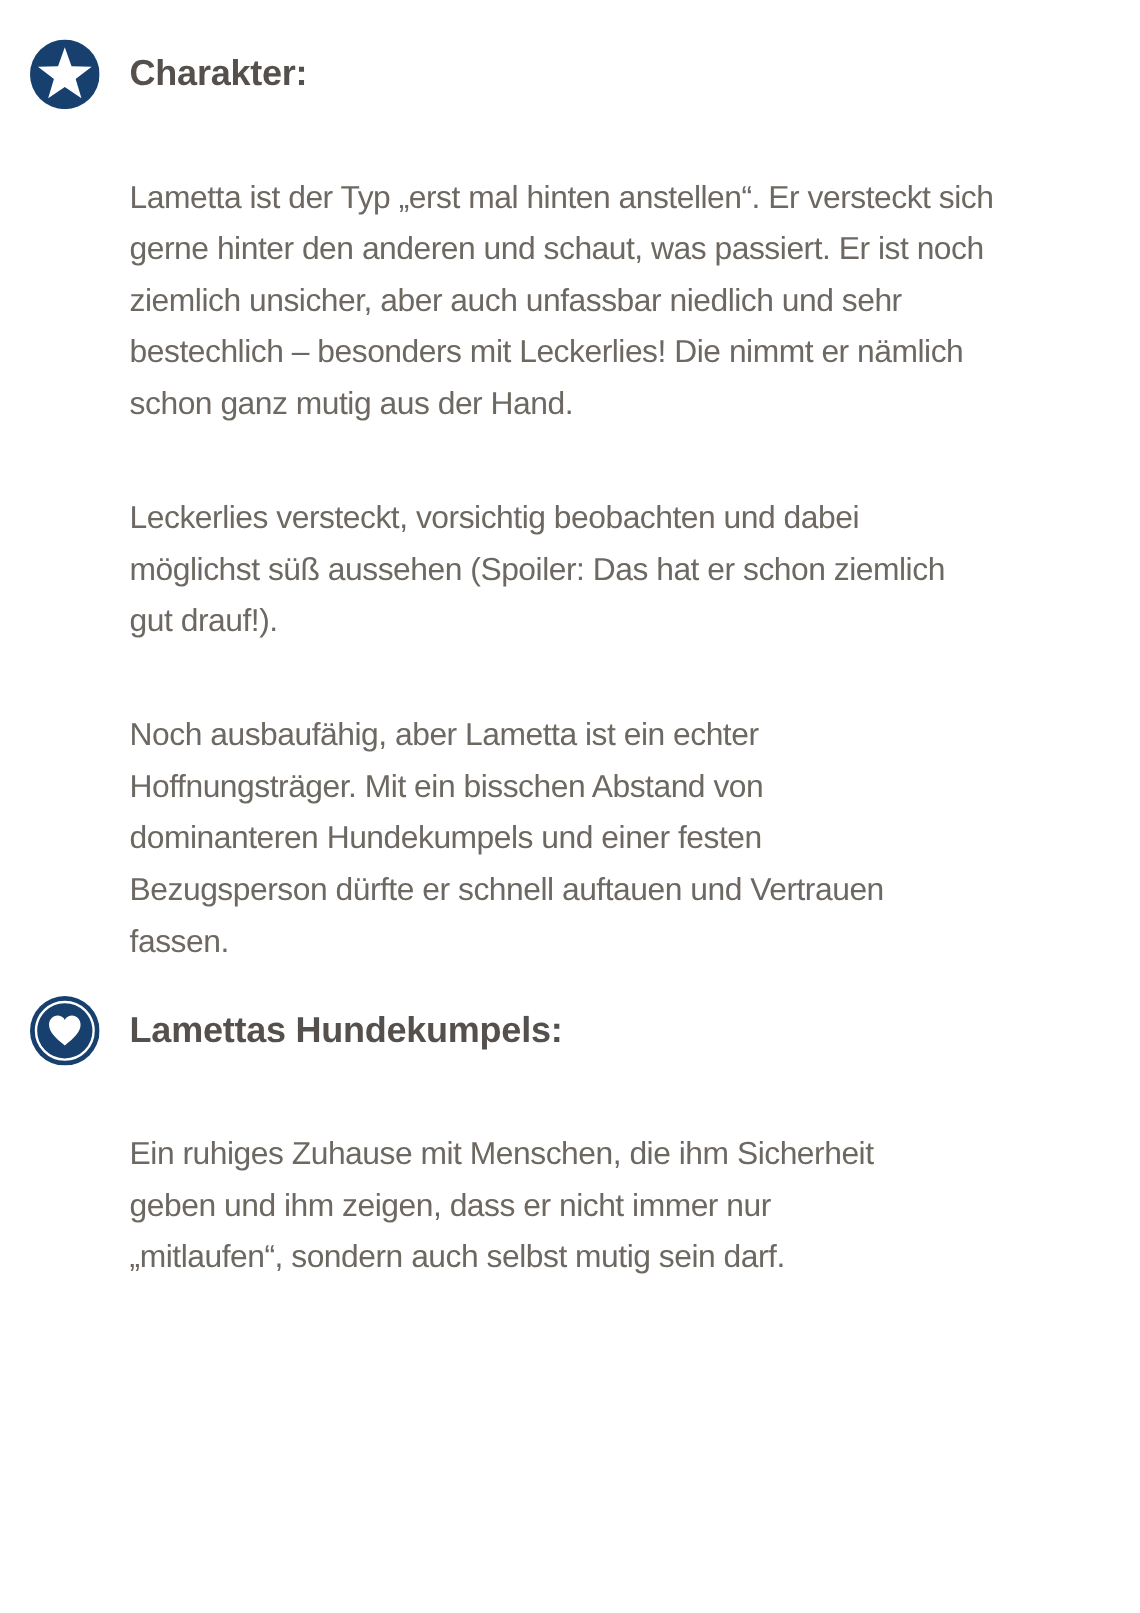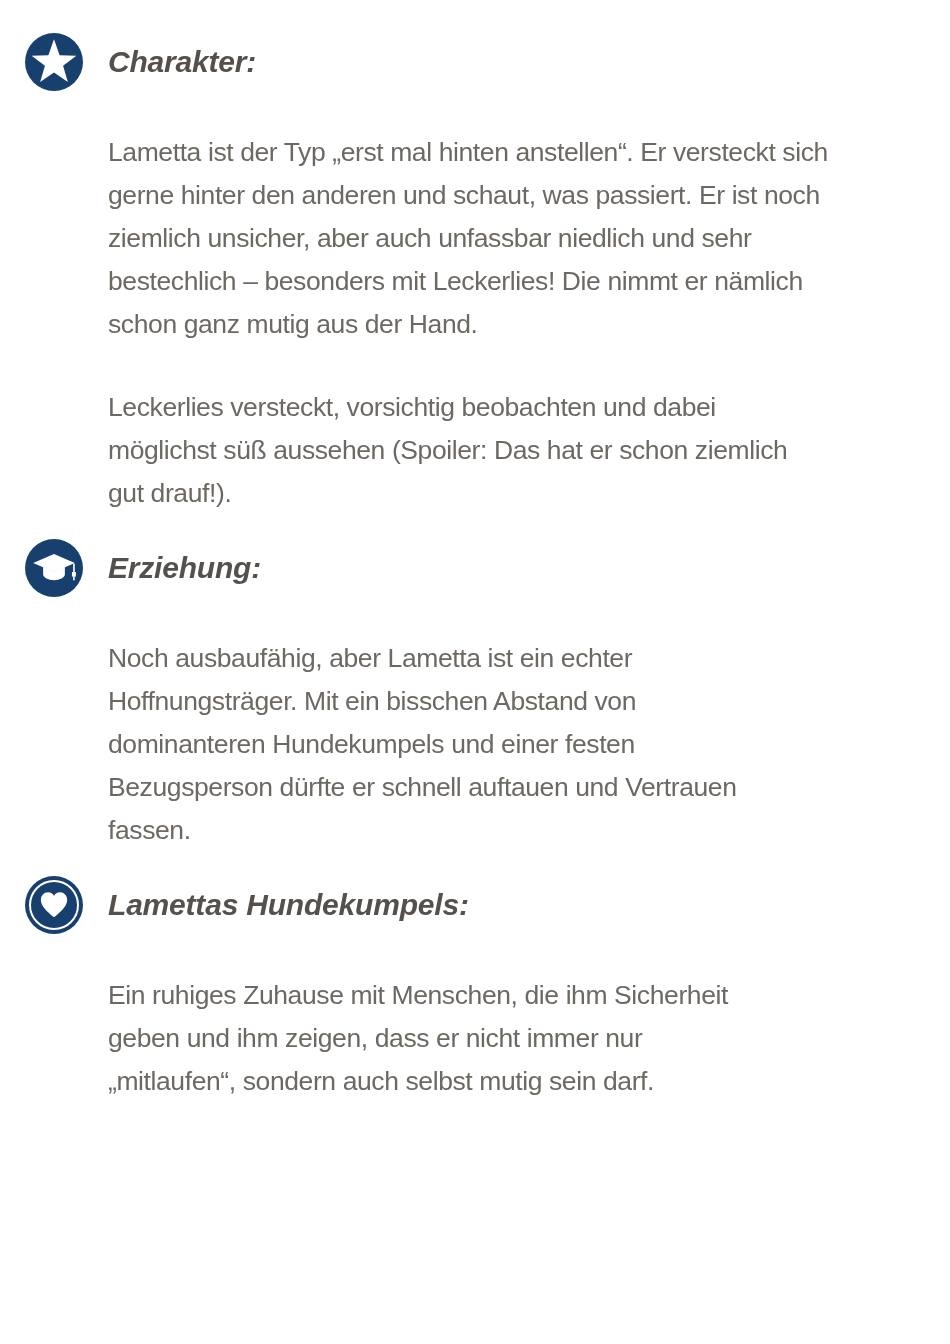--- a/index.html
+++ b/index.html
@@ -29,24 +29,23 @@
     height: 58px;
     flex: 0 0 auto;
     display: block;
   }
   .section-heading {
     margin: 0;
     font-size: 30px;
     font-weight: 700;
     letter-spacing: -0.2px;
     color: #55504b;
-    font-style: italic;
   }
   .section-body {
-    margin: 40px 0 0 83px;
+    margin: 52px 0 0 83px;
     max-width: 812px;
     font-size: 26.5px;
     letter-spacing: -0.4px;
     line-height: 43px;
     color: #6d6862;
     white-space: pre-line;
   }
 </style>
 </head>
 <body>
@@ -68,33 +67,20 @@
 schon ganz mutig aus der Hand.</p>
   </section>
 
   <section class="section">
     <p class="section-body">Leckerlies versteckt, vorsichtig beobachten und dabei
 möglichst süß aussehen (Spoiler: Das hat er schon ziemlich
 gut drauf!).</p>
   </section>
 
   <section class="section">
-    <div class="section-header">
-      <svg class="icon-circle" viewBox="0 0 64 64" aria-hidden="true">
-        <circle cx="32" cy="32" r="32" fill="#17406f"></circle>
-        <path fill="#ffffff" d="M32 16.5 L55 26.5 L32 36.5 L9 26.5 Z"></path>
-        <path fill="#ffffff" d="M20 30.5 L20 39 C20 42.5 25.4 45.5 32 45.5 C38.6 45.5 44 42.5 44 39 L44 30.5 L32 35.8 Z"></path>
-        <g stroke="#ffffff" stroke-width="1.8" fill="none" stroke-linecap="round">
-          <path d="M54 28 L54 36"></path>
-          <path d="M54 42 L54 45"></path>
-        </g>
-        <rect x="51.8" y="36.5" width="4.4" height="5" fill="#ffffff"></rect>
-      </svg>
-      <h2 class="section-heading">Erziehung:</h2>
-    </div>
     <p class="section-body">Noch ausbaufähig, aber Lametta ist ein echter
 Hoffnungsträger. Mit ein bisschen Abstand von
 dominanteren Hundekumpels und einer festen
 Bezugsperson dürfte er schnell auftauen und Vertrauen
 fassen.</p>
   </section>
 
   <section class="section">
     <div class="section-header">
       <svg class="icon-circle" viewBox="0 0 64 64" aria-hidden="true">

